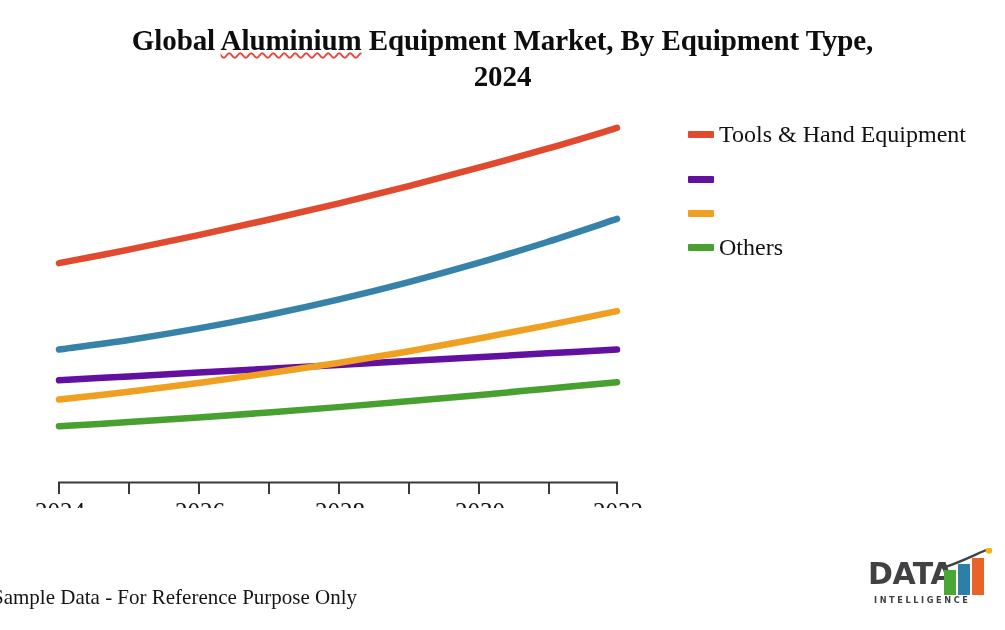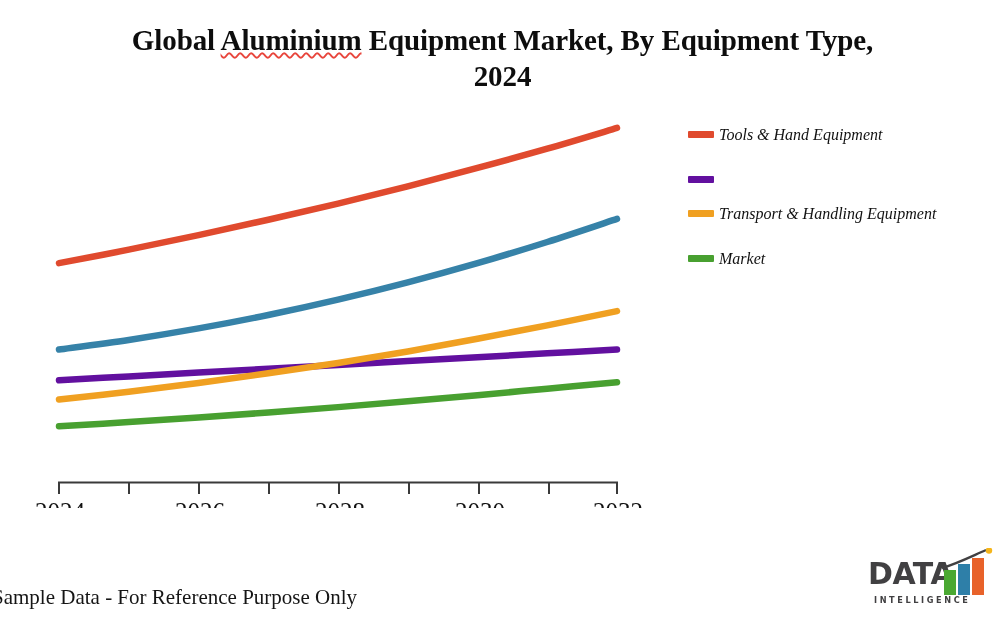--- a/index.html
+++ b/index.html
@@ -71,25 +71,24 @@
   .legend-swatch {
     flex: 0 0 auto;
     width: 26px;
     height: 7px;
     margin-top: 11px;
     margin-right: 5px;
     border-radius: 1px;
   }
   .legend-label {
     font-family: "Liberation Serif", "DejaVu Serif", serif;
-    font-size: 16px;
+    font-size: 24px;
     line-height: 29px;
     color: #111111;
     max-width: 272px;
-    font-style: italic;
   }
 
   
   .footer-note {
     position: absolute;
     left: -8px;
     top: 576px;
     font-family: "Liberation Serif", "DejaVu Serif", serif;
     font-size: 21px;
     line-height: 26px;
@@ -158,25 +157,24 @@
   <div class="legend">
     <div class="legend-item">
       <span class="legend-swatch" style="background: rgb(224, 74, 46);"></span>
       <span class="legend-label">Tools &amp; Hand Equipment</span>
     </div>
     <div class="legend-item">
       <span class="legend-swatch" style="background: rgb(98, 16, 159);"></span>
     </div>
     <div class="legend-item">
       <span class="legend-swatch" style="background: rgb(240, 160, 33);"></span>
-      <span class="legend-label">Transport &amp; Handling Equipment</span>
     </div>
     <div class="legend-item">
       <span class="legend-swatch" style="background: rgb(72, 160, 48);"></span>
-      <span class="legend-label">Market</span>
+      <span class="legend-label">Others</span>
     </div>
   </div>
 
   <div class="footer-note">Sample Data - For Reference Purpose Only</div>
 
   <div class="logo">
     <svg width="132" height="62" viewBox="0 0 132 62">
 
       <text x="2" y="36" font-family="DejaVu Sans, Liberation Sans, sans-serif" font-size="30" font-weight="bold" fill="#414042" letter-spacing="-0.5">DATA</text>
 

